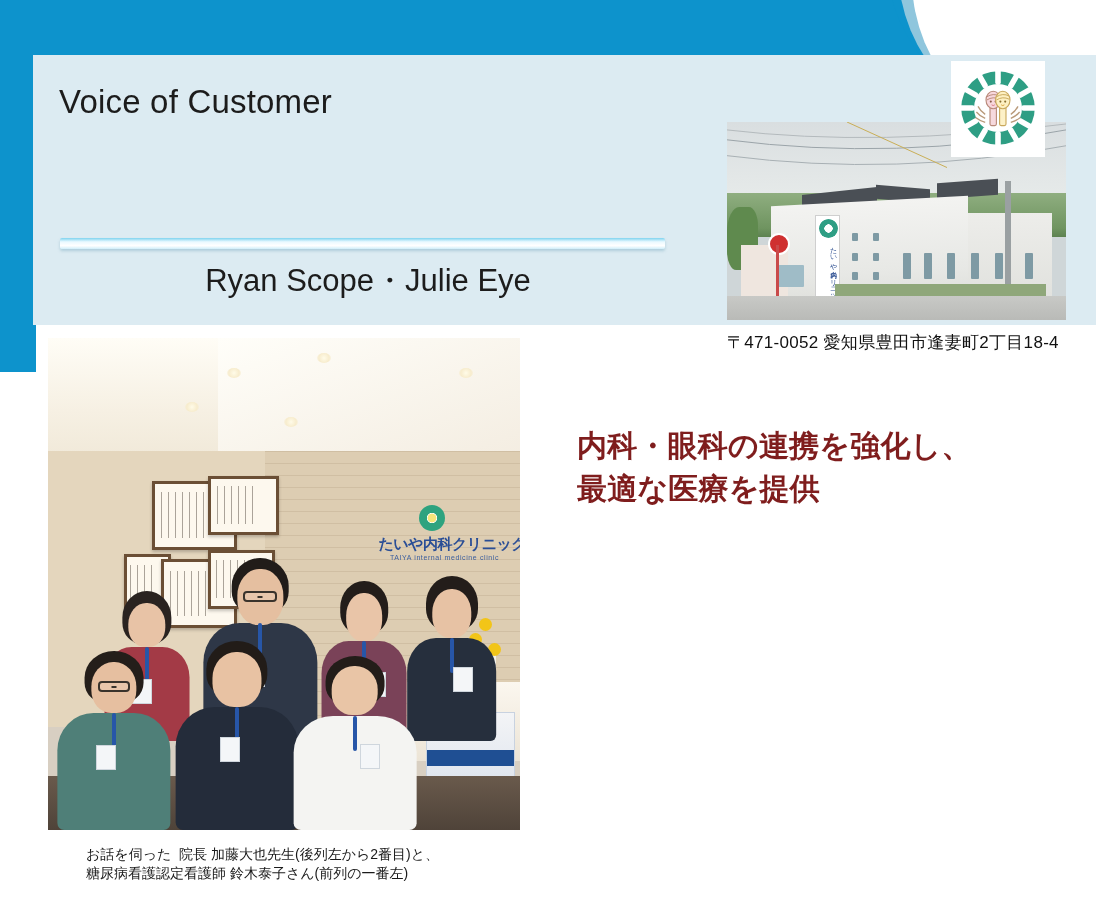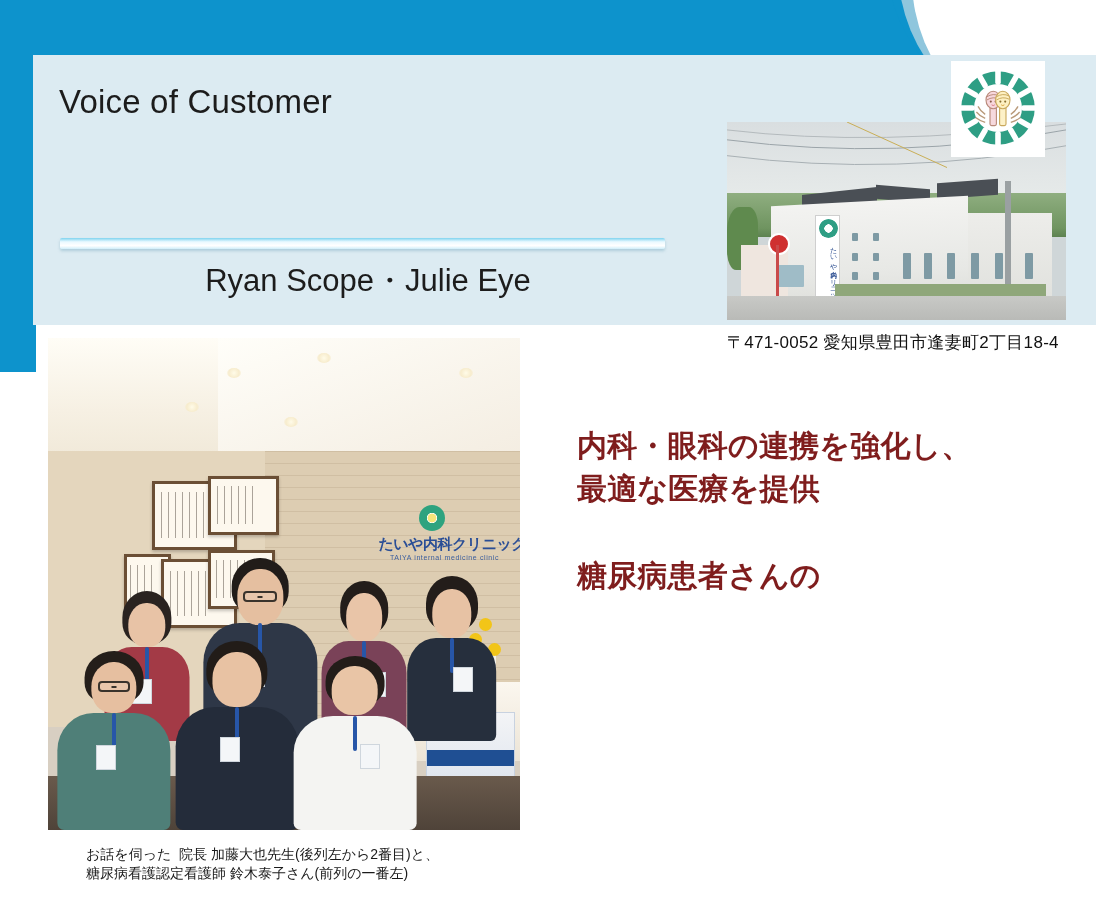--- a/index.html
+++ b/index.html
@@ -591,17 +591,16 @@
   <div class="caption">お話を伺った  院長 加藤大也先生(後列左から2番目)と、
 糖尿病看護認定看護師 鈴木泰子さん(前列の一番左)</div>
 
   <div class="msg">
     <div class="msg-block">
       <div class="msg-line">内科・眼科の連携を強化し、</div>
       <div class="msg-line">最適な医療を提供</div>
     </div>
     <div class="msg-gap"></div>
     <div class="msg-block">
-      <div class="msg-line">糖尿病患者さんの</div>
     </div>
   </div>
 
 </div>
 
 </body></html>

